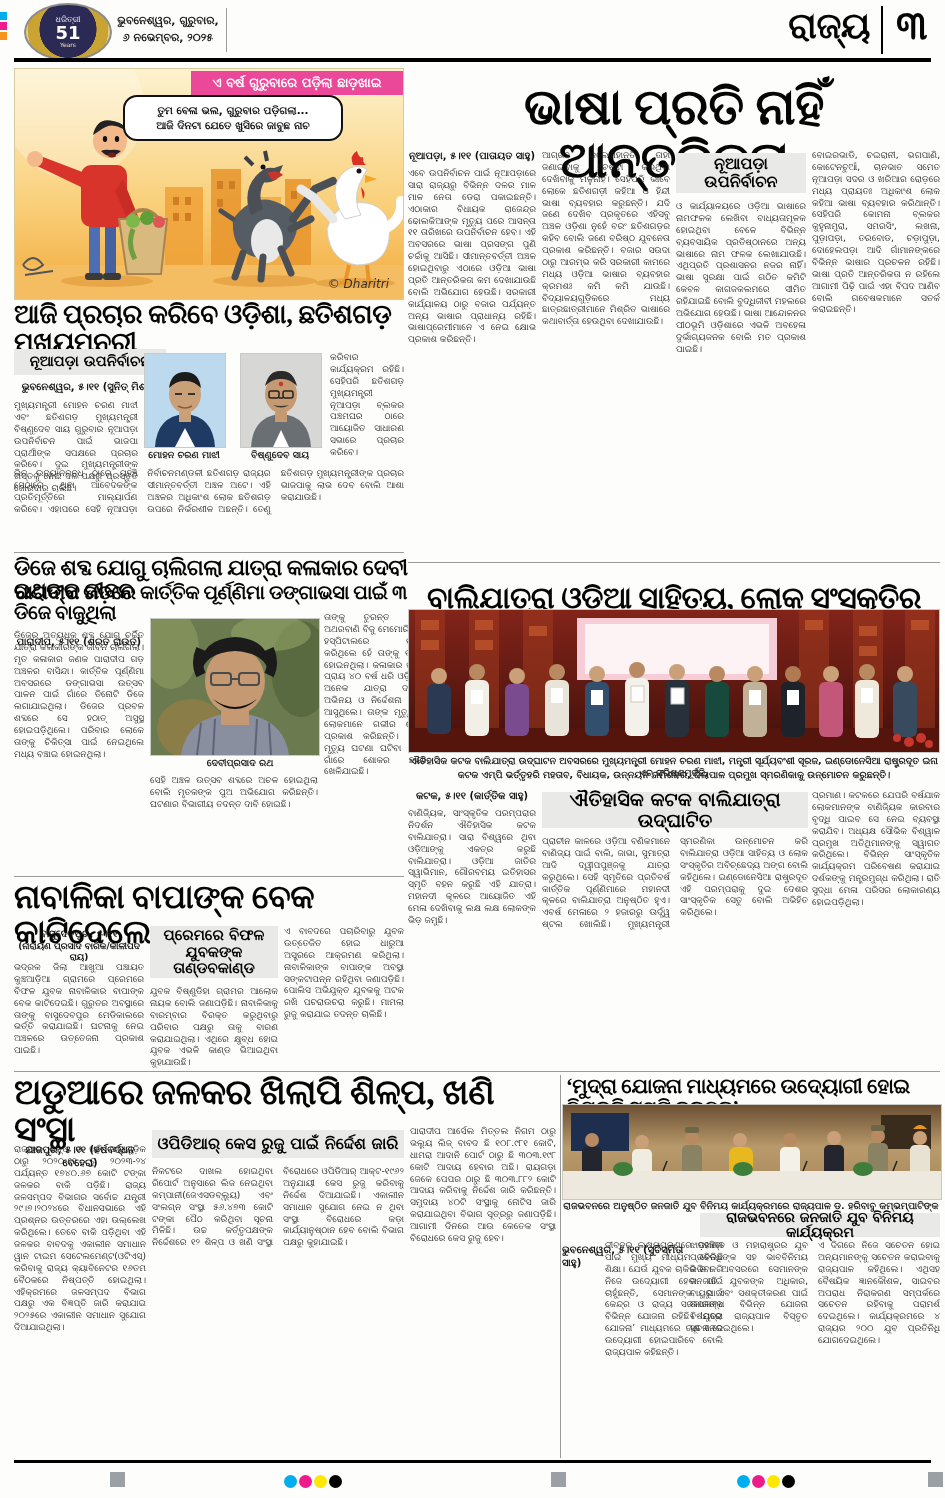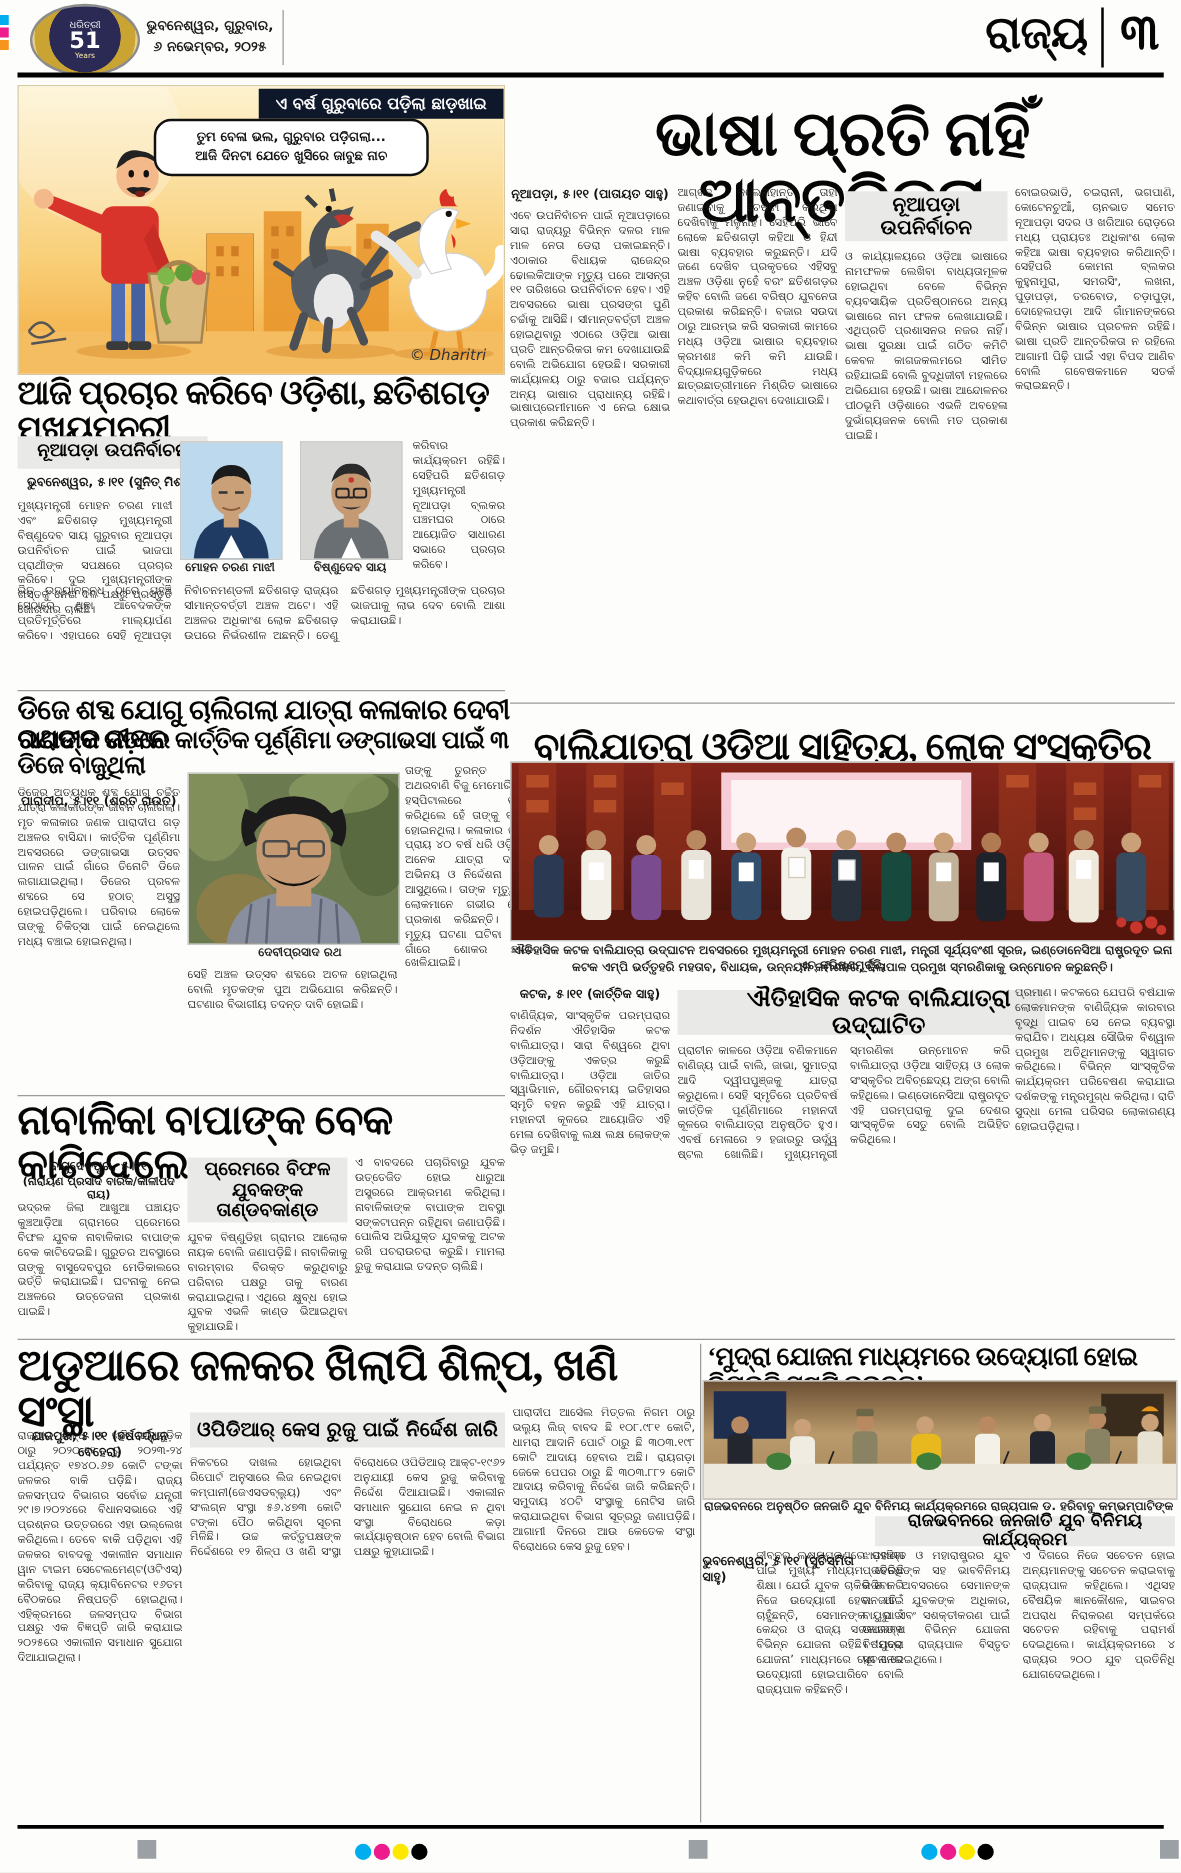--- a/index.html
+++ b/index.html
@@ -130,21 +130,21 @@
         <circle cx="344" cy="102" r="2.5" fill="#111"></circle>
         <path d="M350 106 L362 110 L350 114 Z" fill="#f5a623"></path>
         <path d="M346 118 Q352 124 348 130" fill="#d92f25"></path>
         <path d="M318 150 L298 128 L286 120" stroke="#e8e8e8" stroke-width="9" stroke-linecap="round" fill="none"></path>
         <path d="M370 160 Q388 150 386 132" stroke="#ffffff" stroke-width="10" stroke-linecap="round" fill="none"></path>
         <path d="M334 196 L330 214 M352 196 L354 214" stroke="#e8952b" stroke-width="4"></path>
         <path d="M324 214 L336 214 M348 214 L360 214" stroke="#e8952b" stroke-width="3"></path>
       </g>
       <path d="M8 196 q10 -14 20 0 q-12 10 -20 0 M10 206 l28 -4" stroke="#555" stroke-width="2" fill="none"></path>
     </svg>
-    <div class="abs" style="right:0;top:2px;width:196px;height:24px;background:#0f172a;color:#fff;font-weight:800;font-size:13px;display:flex;align-items:center;justify-content:center;">
+    <div class="abs" style="right:0;top:2px;width:212px;height:24px;background:#ec4899;color:#fff;font-weight:800;font-size:13px;display:flex;align-items:center;justify-content:center;">
       <span>ଏ ବର୍ଷ ଗୁରୁବାରେ ପଡ଼ିଲା ଛାଡ଼ଖାଇ</span>
     </div>
     <div class="abs" style="left:108px;top:26px;width:216px;height:42px;background:#fff;border:2px solid #111;border-radius:14px;
                 display:flex;flex-direction:column;align-items:center;justify-content:center;font-size:10.5px;font-weight:700;line-height:1.45;">
       <div>ତୁମ ବେଳା ଭଲ, ଗୁରୁବାର ପଡ଼ିଗଲା...</div>
       <div>ଆଜି ଦିନଟା ଯେତେ ଖୁସିରେ ଜାବୁଛ ନାଚ</div>
     </div>
     <div class="abs" style="right:14px;bottom:8px;font-size:12px;font-style:italic;color:#333;">
       <span>© Dharitri</span>
     </div>
@@ -328,21 +328,21 @@
           <circle cx="512" cy="128" r="5"></circle>
           <circle cx="488" cy="128" r="4"></circle>
           <circle cx="520" cy="134" r="4"></circle>
         </g>
     </svg>
   </div>
   <div class="abs cap" style="left:408px;top:755px;width:532px;">ଐତିହାସିକ କଟକ ବାଲିଯାତ୍ରା ଉଦ୍‌ଘାଟନ ଅବସରରେ ମୁଖ୍ୟମନ୍ତ୍ରୀ ମୋହନ ଚରଣ ମାଝୀ, ମନ୍ତ୍ରୀ ସୂର୍ଯ୍ୟବଂଶୀ ସୂରଜ, ଇଣ୍ଡୋନେସିଆ ରାଷ୍ଟ୍ରଦୂତ ଇନା ଏଚ୍ କ୍ରିଷ୍ଣମୂର୍ତ୍ତି,</div>
   <div class="abs cap" style="left:408px;top:769px;width:532px;">କଟକ ଏମ୍ପି ଭର୍ତ୍ତୃହରି ମହତାବ, ବିଧାୟକ, ଉନ୍ନୟନ କମିଶନର, ଜିଲାପାଳ ପ୍ରମୁଖ ସ୍ମରଣିକାକୁ ଉନ୍ମୋଚନ କରୁଛନ୍ତି।</div>
   <div class="abs byline" style="left:408px;top:790px;width:128px;">କଟକ, ୫।୧୧ (କାର୍ତ୍ତିକ ସାହୁ)</div>
   <div class="abs body-txt" style="left:408px;top:808px;width:128px;height:267px;">ବାଣିଜ୍ୟିକ, ସାଂସ୍କୃତିକ ପରମ୍ପରାର ନିଦର୍ଶନ ଐତିହାସିକ କଟକ ବାଲିଯାତ୍ରା। ସାରା ବିଶ୍ୱରେ ଥିବା ଓଡ଼ିଆଙ୍କୁ ଏକତ୍ର କରୁଛି ବାଲିଯାତ୍ରା। ଓଡ଼ିଆ ଜାତିର ସ୍ୱାଭିମାନ, ଗୌରବମୟ ଇତିହାସର ସ୍ମୃତି ବହନ କରୁଛି ଏହି ଯାତ୍ରା। ମହାନଦୀ କୂଳରେ ଆୟୋଜିତ ଏହି ମେଳା ଦେଖିବାକୁ ଲକ୍ଷ ଲକ୍ଷ ଲୋକଙ୍କ ଭିଡ଼ ଜମୁଛି।</div>
-  <div class="abs kicker" style="left:542px;top:792px;width:266px;height:36px;font-size:19px;padding-left:28px;">ଐତିହାସିକ କଟକ ବାଲିଯାତ୍ରା ଉଦ୍‌ଘାଟିତ</div>
+  <div class="abs kicker" style="left:542px;top:792px;width:266px;height:36px;font-size:19px;">ଐତିହାସିକ କଟକ ବାଲିଯାତ୍ରା ଉଦ୍‌ଘାଟିତ</div>
   <div class="abs body-txt cols2" style="left:542px;top:836px;width:266px;height:239px;">ପ୍ରାଚୀନ କାଳରେ ଓଡ଼ିଆ ବଣିକମାନେ ବାଣିଜ୍ୟ ପାଇଁ ବାଲି, ଜାଭା, ସୁମାତ୍ରା ଆଦି ଦ୍ୱୀପପୁଞ୍ଜକୁ ଯାତ୍ରା କରୁଥିଲେ। ସେହି ସ୍ମୃତିରେ ପ୍ରତିବର୍ଷ କାର୍ତ୍ତିକ ପୂର୍ଣ୍ଣିମାରେ ମହାନଦୀ କୂଳରେ ବାଲିଯାତ୍ରା ଅନୁଷ୍ଠିତ ହୁଏ। ଏବର୍ଷ ମେଳାରେ ୨ ହଜାରରୁ ଊର୍ଦ୍ଧ୍ୱ ଷ୍ଟଲ ଖୋଲିଛି। ମୁଖ୍ୟମନ୍ତ୍ରୀ ସ୍ମରଣିକା ଉନ୍ମୋଚନ କରି ବାଲିଯାତ୍ରା ଓଡ଼ିଆ ସାହିତ୍ୟ ଓ ଲୋକ ସଂସ୍କୃତିର ଅବିଚ୍ଛେଦ୍ୟ ଅଙ୍ଗ ବୋଲି କହିଥିଲେ। ଇଣ୍ଡୋନେସିଆ ରାଷ୍ଟ୍ରଦୂତ ଏହି ପରମ୍ପରାକୁ ଦୁଇ ଦେଶର ସାଂସ୍କୃତିକ ସେତୁ ବୋଲି ଅଭିହିତ କରିଥିଲେ।</div>
   <div class="abs body-txt" style="left:812px;top:790px;width:128px;height:285px;">ପ୍ରମାଣ। କଟକରେ ଯେପରି ବର୍ଷଯାକ ଲୋକମାନଙ୍କ ବାଣିଜ୍ୟିକ କାରବାର ବୃଦ୍ଧି ପାଇବ ସେ ନେଇ ବ୍ୟବସ୍ଥା କରାଯିବ। ଅଧ୍ୟକ୍ଷ ସୌଭିକ ବିଶ୍ୱାଳ ପ୍ରମୁଖ ଅତିଥିମାନଙ୍କୁ ସ୍ୱାଗତ କରିଥିଲେ। ବିଭିନ୍ନ ସାଂସ୍କୃତିକ କାର୍ଯ୍ୟକ୍ରମ ପରିବେଷଣ କରାଯାଇ ଦର୍ଶକଙ୍କୁ ମନ୍ତ୍ରମୁଗ୍ଧ କରିଥିଲା। ରାତି ସୁଦ୍ଧା ମେଳା ପରିସର ଲୋକାରଣ୍ୟ ହୋଇପଡ଼ିଥିଲା।</div>
 
   <div class="abs hairline" style="left:14px;top:876px;width:390px;height:1px;"></div>
   <div class="abs hl" style="left:14px;top:880px;width:398px;font-size:33px;">ନାବାଳିକା ବାପାଙ୍କ ବେକ କାଟିଦେଲେ</div>
   <div class="abs byline" style="left:14px;top:928px;width:130px;">ବାସୁଦେବପୁର, ୫।୧୧</div>
   <div class="abs" style="left:14px;top:941px;width:130px;font-size:9px;font-weight:700;text-align:center;">(ନାରାୟଣ ପ୍ରସାଦ ବାରିକ/କାଳୀପଦ ରାୟ)</div>
   <div class="abs body-txt" style="left:14px;top:962px;width:130px;height:113px;">ଭଦ୍ରକ ଜିଲା ଆଖୁଆ ପଞ୍ଚାୟତ କୁଞ୍ଚଆଡ଼ିଆ ଗ୍ରାମରେ ପ୍ରେମରେ ବିଫଳ ଯୁବକ ନାବାଳିକାର ବାପାଙ୍କ ବେକ କାଟିଦେଇଛି। ଗୁରୁତର ଅବସ୍ଥାରେ ତାଙ୍କୁ ବାସୁଦେବପୁର ମେଡିକାଲରେ ଭର୍ତ୍ତି କରାଯାଇଛି। ଘଟନାକୁ ନେଇ ଅଞ୍ଚଳରେ ଉତ୍ତେଜନା ପ୍ରକାଶ ପାଇଛି।</div>
   <div class="abs kicker" style="left:150px;top:926px;width:128px;height:52px;font-size:15px;flex-direction:column;">
     <div>ପ୍ରେମରେ ବିଫଳ</div>

